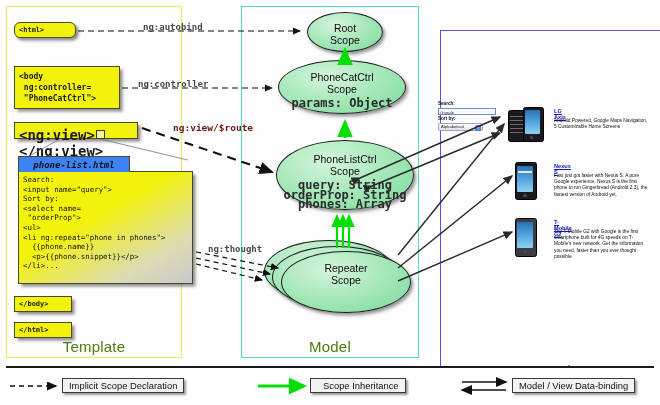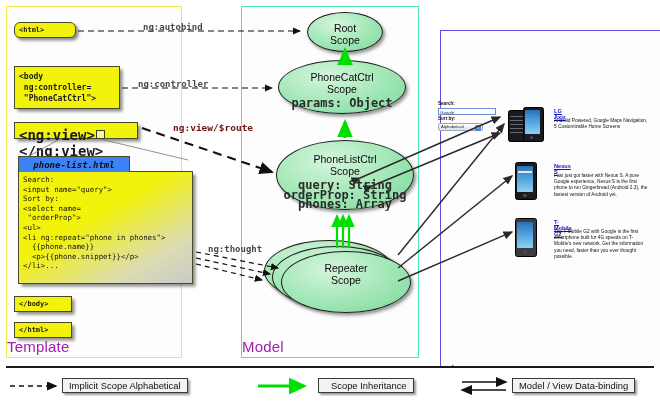--- a/index.html
+++ b/index.html
@@ -6,22 +6,22 @@
   body{width:660px;height:405px;overflow:hidden;
        font-family:"Liberation Sans", sans-serif;}
   #root{position:relative;width:660px;height:405px;background:#fff;}
 
   
   .panel{position:absolute;background:#fdfdfd;box-sizing:border-box;}
   #panel-template{left:6px;  top:6px;  width:176px;height:352px;border:1.5px solid #f2ea4c;}
   #panel-model   {left:241px;top:6px;  width:178px;height:352px;border:1.5px solid #4ae6ac;}
   #panel-view    {left:440px;top:6px;  width:268px;height:352px;border:1.5px solid #6a4ae0;margin-top:24px;}
 
-  .panel-label{position:absolute;bottom:2px;left:0;width:100%;
-               font-size:15px;color:#a21caf;letter-spacing:.2px;}
+  .panel-label{position:absolute;bottom:2px;left:0;width:100%;text-align:center;
+               font-size:15px;color:#4d7c0f;letter-spacing:.2px;}
 
   
   .codebox{position:absolute;background:#f2f20d;border:1.4px solid #4a4a2a;
            box-shadow:2.5px 2.5px 3px rgba(0,0,0,.45);
            font-family:"DejaVu Sans Mono", monospace;font-weight:bold;
            color:#1a1a1a;box-sizing:border-box;}
   #box-html   {left:14px;top:22px; width:62px; height:16px;font-size:7px;padding:3px 0 0 4px;border-radius:6px;}
   #box-body   {left:14px;top:66px; width:106px;height:43px;font-size:8px;padding:4px 0 0 4px;line-height:11px;}
   #box-ngview {left:14px;top:122px;width:124px;height:17px;font-size:14px;padding:4px 0 0 4px;}
   #box-bodyend{left:14px;top:296px;width:58px; height:16px;font-size:7px;padding:3px 0 0 4px;}
@@ -87,21 +87,21 @@
   .ph-btn{position:absolute;border-radius:50%;background:#4a4a52;}
 
   
   #legend{position:absolute;left:0;top:366px;width:660px;height:39px;background:#fff;}
   #legend-rule{position:absolute;left:6px;top:0;width:648px;height:2px;background:#1a1a1a;}
   .lg-box{position:absolute;top:0;height:15px;border:1.3px solid #3a3a3a;
           background:#f3f3f3;box-shadow:1.6px 1.6px 2px rgba(0,0,0,.4);
           font-size:9.4px;color:#111;display:flex;align-items:center;
           justify-content:center;padding:0 6px;box-sizing:border-box;white-space:nowrap;}
   #lg-box-1{left:62px; top:0;}
-  #lg-box-2{left:318px;top:0;padding-left:12px;}
+  #lg-box-2{left:310px;top:0;padding-left:12px;}
   #lg-box-3{left:512px;top:0;}
 
   svg.ov{position:absolute;left:0;top:0;width:660px;height:405px;
          pointer-events:none;overflow:visible;}
 </style>
 </head>
 <body>
 
 <div id="root">
 
@@ -288,18 +288,18 @@
         <marker id="lg-e" markerWidth="7" markerHeight="7" refX="1" refY="3" orient="auto">
           <path d="M7,0 L0,3 L7,6 z" fill="#111"></path>
         </marker>
       </defs>
       <line x1="10" y1="20" x2="56" y2="20" stroke="#111" stroke-width="1.5" stroke-dasharray="5,4" marker-end="url(#lg-blk)"></line>
       <line x1="258" y1="20" x2="304" y2="20" stroke="#00e000" stroke-width="3" marker-end="url(#lg-grn)"></line>
       <line x1="462" y1="16" x2="506" y2="16" stroke="#111" stroke-width="1.7" marker-end="url(#lg-blk)"></line>
       <line x1="462" y1="24" x2="506" y2="24" stroke="#111" stroke-width="1.7" marker-start="url(#lg-e)"></line>
     </svg>
 
-    <div class="lg-box" id="lg-box-1" style="top:12px;">Implicit Scope Alphabetical</div>
+    <div class="lg-box" id="lg-box-1" style="top:12px;">Implicit Scope Declaration</div>
     <div class="lg-box" id="lg-box-2" style="top:12px;">Scope Inheritance</div>
     <div class="lg-box" id="lg-box-3" style="top:12px;">Model / View Data-binding</div>
   </div>
 
 </div>
 
 </body></html>

